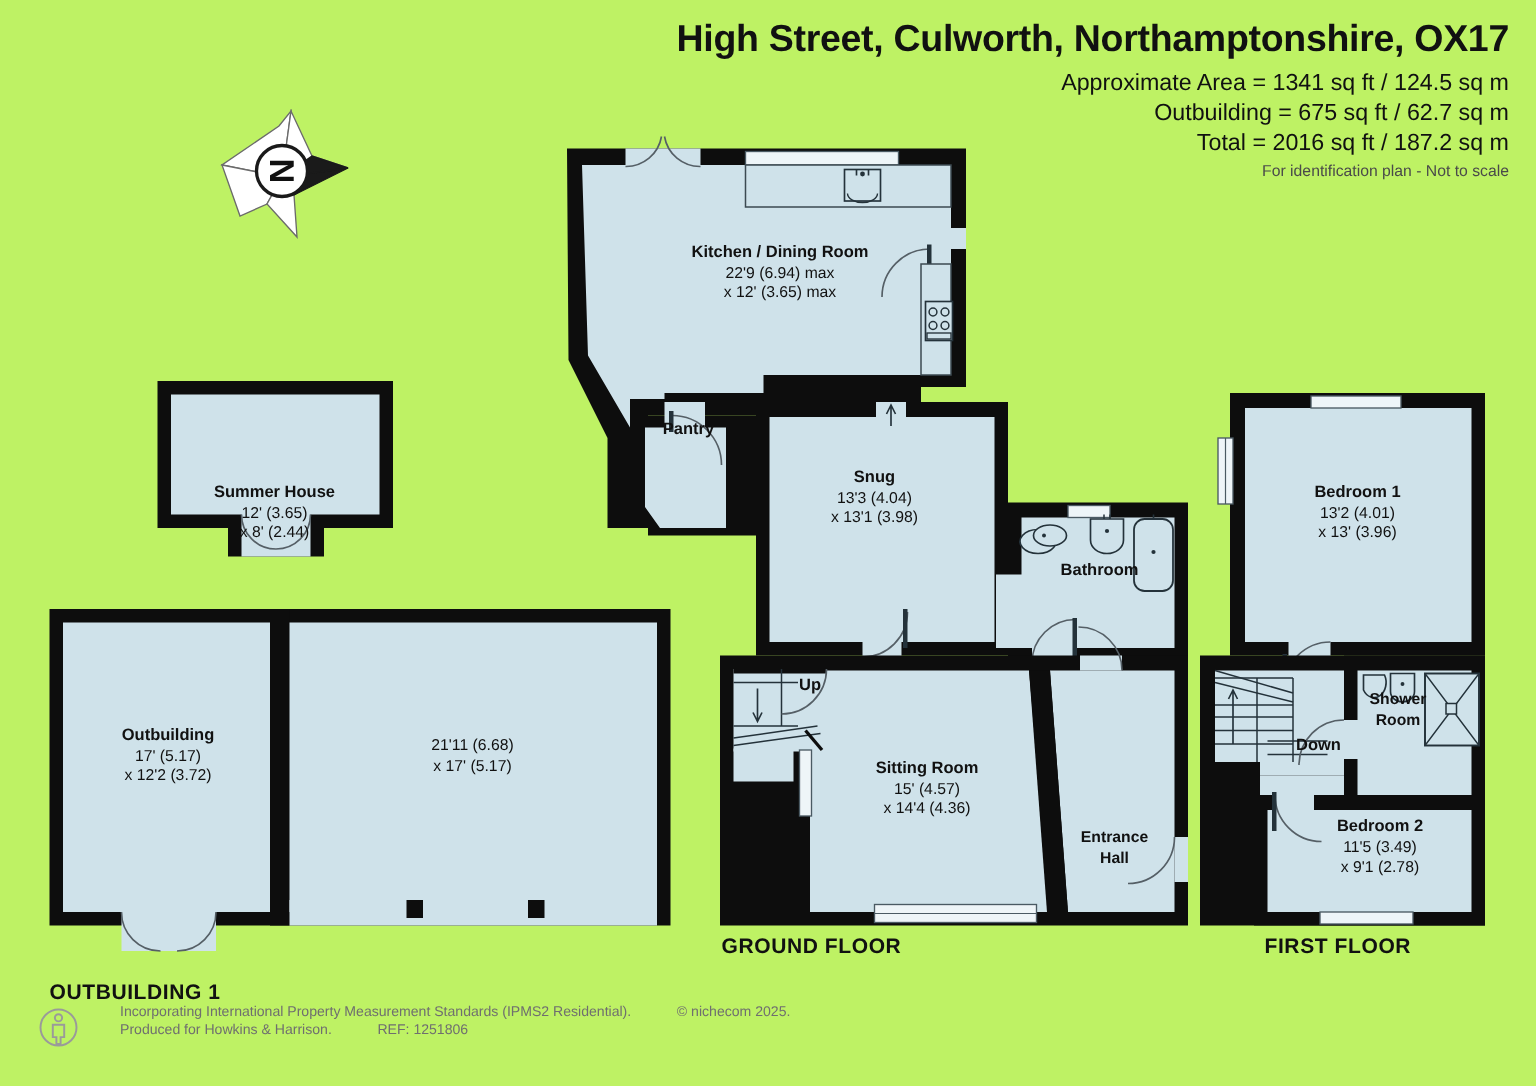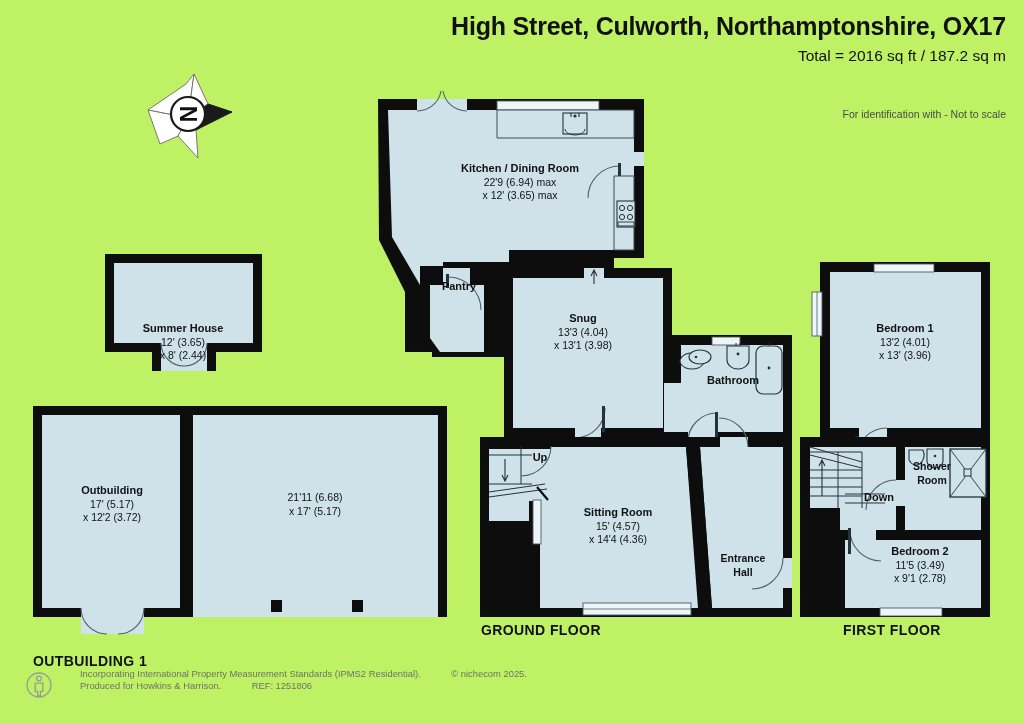--- a/index.html
+++ b/index.html
@@ -109,23 +109,25 @@
     height: 30px;
   }
 </style>
 </head>
 <body>
 
 <div id="page">
 
   <div class="hdr-title">High Street, Culworth, Northamptonshire, OX17</div>
   <div class="hdr-lines">
+    <div>Approximate Area = 1341 sq ft / 124.5 sq m</div>
+    <div>Outbuilding = 675 sq ft / 62.7 sq m</div>
     <div>Total = 2016 sq ft / 187.2 sq m</div>
   </div>
-  <div class="hdr-note">For identification with - Not to scale</div>
+  <div class="hdr-note">For identification plan - Not to scale</div>
 
   <svg class="plan" viewBox="0 0 1024 724">
     <defs>
       <g id="door-arc-90"></g>
     </defs>
 
     <g transform="translate(188,118)">
 
       <polygon points="0,0 -40,-8 -2,-34 6,-44" fill="#ffffff" stroke="#6b6b6b" stroke-width="0.9"></polygon>
       <polygon points="0,0 -40,-8 -28,26 -10,18" fill="#ffffff" stroke="#6b6b6b" stroke-width="0.9"></polygon>

